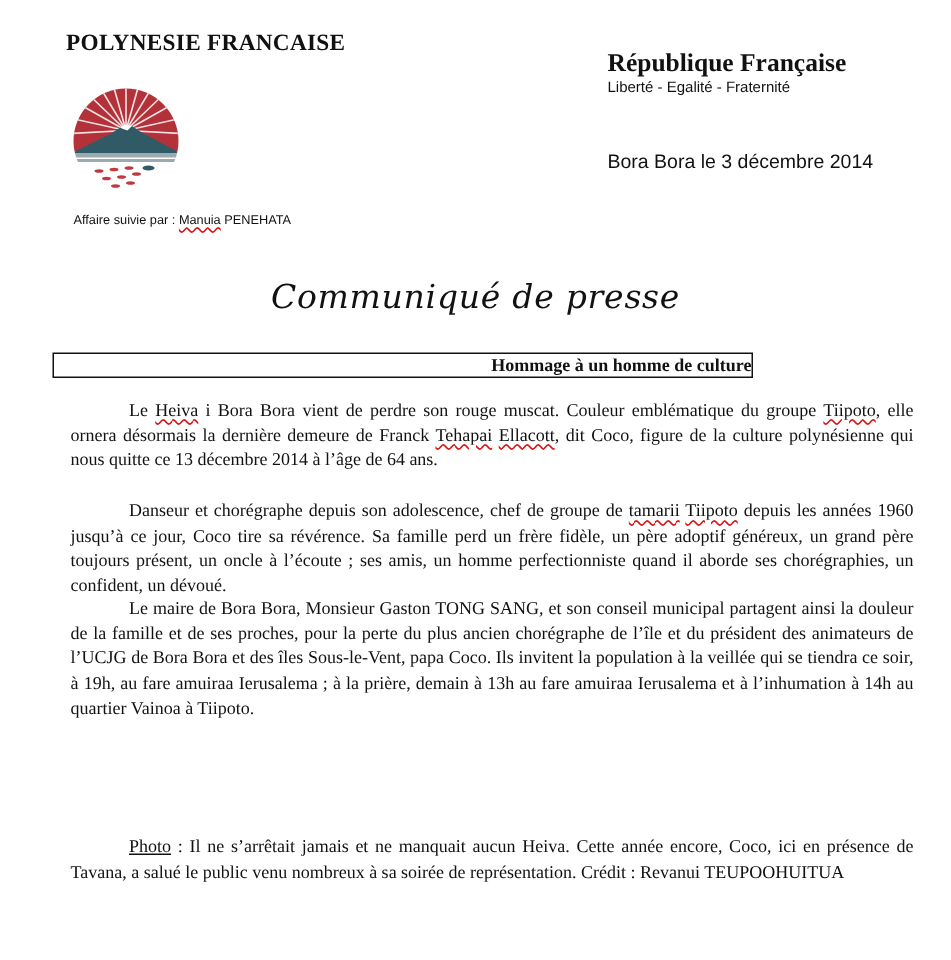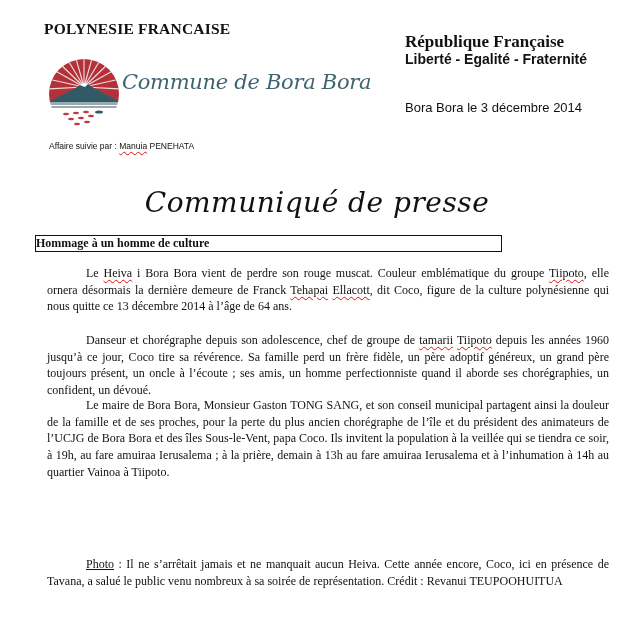--- a/index.html
+++ b/index.html
@@ -3,35 +3,35 @@
   <meta charset="utf-8">
   <style>
     html, body { margin: 0; padding: 0; background: #ffffff; }
     body { width: 634px; height: 640px; position: relative; overflow: hidden; color: #111; }
 
     .hdr-left { position: absolute; left: 44px; top: 20px; }
     .hdr-right { position: absolute; left: 405px; top: 20px; margin-top: 12px; }
     .org-title { font-family: "Liberation Serif", serif; font-weight: bold; font-size: 15.5px; line-height: 18px; letter-spacing: 0.2px; }
     .org-sub { font-family: "Liberation Sans", sans-serif; font-size: 13px; line-height: 16px; }
     .rep-title { font-family: "Liberation Serif", serif; font-weight: bold; font-size: 17px; line-height: 19px; }
-    .rep-motto { font-family: "Liberation Sans", sans-serif; font-weight: bold; font-size: 14px; line-height: 16px; }
+    .rep-motto { font-family: "Liberation Sans", sans-serif; font-weight: normal; font-size: 10px; line-height: 16px; }
 
     .logo { position: absolute; left: 44px; top: 57px; width: 80px; height: 72px; }
     .logo-text { position: absolute; left: 122px; top: 70px; }
     .commune-name { font-family: "DejaVu Serif", serif; font-style: italic; font-size: 21px; color: #3f6470; letter-spacing: -0.3px; line-height: 24px; }
     .commune-motto { font-family: "Liberation Sans", sans-serif; font-weight: bold; font-size: 8.5px; color: #5e7f88; letter-spacing: 5.2px; margin-top: 1px; margin-left: 8px; }
 
     .date-line { position: absolute; left: 405px; top: 100px; font-family: "Liberation Sans", sans-serif; font-weight: normal; font-size: 13px; }
 
     .affaire { position: absolute; left: 49px; top: 141px; font-family: "Liberation Sans", sans-serif; font-size: 8.5px; }
     .spell { text-decoration: underline wavy #d11; text-decoration-thickness: 1px; text-underline-offset: 2px; }
 
-    .press-title { position: absolute; left: 0; width: 634px; top: 186px; text-align: center; font-family: "DejaVu Serif", serif; font-style: italic; font-size: 28px; letter-spacing: 0.5px; }
+    .press-title { position: absolute; left: 0; width: 634px; top: 186px; text-align: center; font-family: "DejaVu Serif", serif; font-style: italic; font-size: 22px; letter-spacing: 0.5px; }
 
-    .subject-box { position: absolute; left: 35px; top: 235px; width: 465px; height: 15px; border: 1.3px solid #111; text-align: left; font-family: "Liberation Serif", serif; font-weight: bold; font-size: 12px; line-height: 15px; }
+    .subject-box { position: absolute; left: 35px; top: 235px; width: 465px; height: 15px; border: 1.3px solid #111; text-align: right; font-family: "Liberation Serif", serif; font-weight: bold; font-size: 12px; line-height: 15px; }
 
     .body { position: absolute; left: 47px; width: 562px; font-family: "Liberation Serif", serif; font-size: 12px; line-height: 16.7px; text-align: justify; }
     .p1 { top: 265px; }
     .p2 { top: 332px; }
     .p3 { top: 397px; }
     .p4 { top: 556px; }
     .indent { display: inline-block; width: 39px; }
     .u { text-decoration: underline; }
   </style>
 </head>
@@ -83,21 +83,20 @@
       <ellipse cx="37" cy="61" rx="3" ry="1.2"></ellipse>
       <ellipse cx="47" cy="59" rx="3" ry="1.2"></ellipse>
       <ellipse cx="33" cy="67" rx="3" ry="1.2"></ellipse>
       <ellipse cx="43" cy="65" rx="3" ry="1.2"></ellipse>
     </g>
     <ellipse cx="55" cy="55" rx="4" ry="1.6" fill="#2f5a66"></ellipse>
   </svg>
 </div>
 
 <div class="logo-text">
-  <div class="commune-name">Commune de Bora Bora</div>
 </div>
 
 <div class="date-line">Bora Bora le 3 décembre 2014</div>
 
 <div class="affaire">
   <span>Affaire suivie par : </span><span class="spell">Manuia</span><span> PENEHATA</span>
 </div>
 
 <div class="press-title">Communiqué de presse</div>
 

